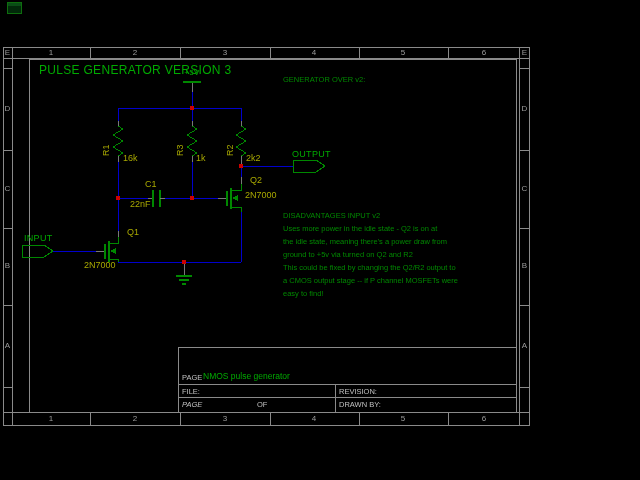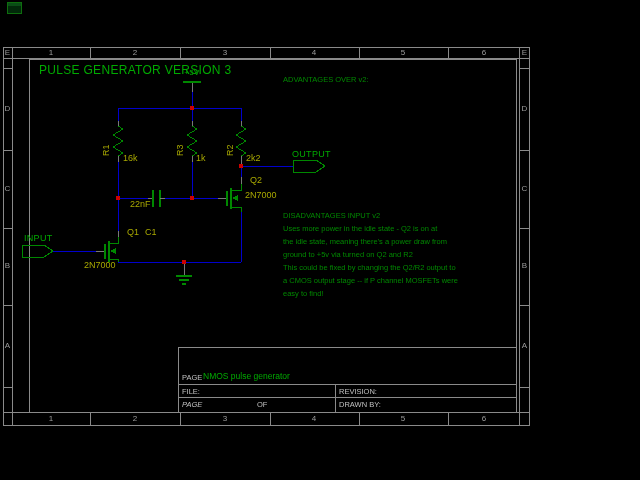--- a/index.html
+++ b/index.html
@@ -60,21 +60,21 @@
   .note .nline{height:13px;}
   .note-adv{top:75px;} .note-dis{top:211px;}
   .netlabel{position:absolute;color:#00aa00;font-size:9px;letter-spacing:.3px;white-space:nowrap;}
   .lbl-input{left:24px;top:233px;} .lbl-output{left:292px;top:149px;}
   .lbl-5v{left:182px;top:68px;width:20px;text-align:center;font-size:8px;}
   .attr{position:absolute;color:#a8a800;font-size:9px;white-space:nowrap;}
   .vattr{position:absolute;color:#a8a800;font-size:9px;writing-mode:vertical-rl;
          transform:rotate(180deg);height:20px;line-height:10px;}
   .lbl-r1{left:101px;top:136px;} .lbl-r3{left:175px;top:136px;} .lbl-r2{left:225px;top:136px;}
   .lbl-10k{left:123px;top:153px;} .lbl-1k{left:196px;top:153px;} .lbl-2k2{left:246px;top:153px;}
-  .lbl-c1{left:145px;top:179px;margin-top:48px;} .lbl-22nf{left:130px;top:199px;}
+  .lbl-c1{left:145px;top:179px;} .lbl-22nf{left:130px;top:199px;}
   .lbl-q1{left:127px;top:227px;} .lbl-q1part{left:84px;top:260px;}
   .lbl-q2{left:250px;top:175px;} .lbl-q2part{left:245px;top:190px;}
 
   svg.circuit{position:absolute;left:0;top:0;width:640px;height:480px;shape-rendering:crispEdges;}
   .wire{stroke:#0000cc;stroke-width:1;fill:none;}
   .pin{stroke:#787878;stroke-width:1;fill:none;}
   .sym{stroke:#008800;stroke-width:1.6;fill:none;}
   .sym-thin{stroke:#008800;stroke-width:1;fill:none;}
   .junction{fill:#cc0000;}
   .arrow{fill:#008800;stroke:none;}
@@ -248,21 +248,21 @@
       <circle class="junction" cx="118" cy="198" r="2.5"></circle>
       <circle class="junction" cx="192" cy="198" r="2.5"></circle>
       <circle class="junction" cx="241" cy="166" r="2.5"></circle>
       <circle class="junction" cx="184" cy="262" r="2.5"></circle>
     </g>
   </svg>
 
   <div class="sheet-title">PULSE GENERATOR VERSION 3</div>
 
   <div class="note note-adv">
-    <div class="nline">ADVANTAGES OVER v2:</div>
+    <div class="nline">GENERATOR OVER v2:</div>
   </div>
 
   <div class="note note-dis">
     <div class="nline">DISADVANTAGES INPUT v2</div>
     <div>
         <div class="nline">Uses more power in the idle state - Q2 is on at</div>
         <div class="nline">the idle state, meaning there's a power draw from</div>
         <div class="nline">ground to +5v via turned on Q2 and R2</div>
         <div class="nline">This could be fixed by changing the Q2/R2 output to</div>
         <div class="nline">a CMOS output stage -- if P channel MOSFETs were</div>

